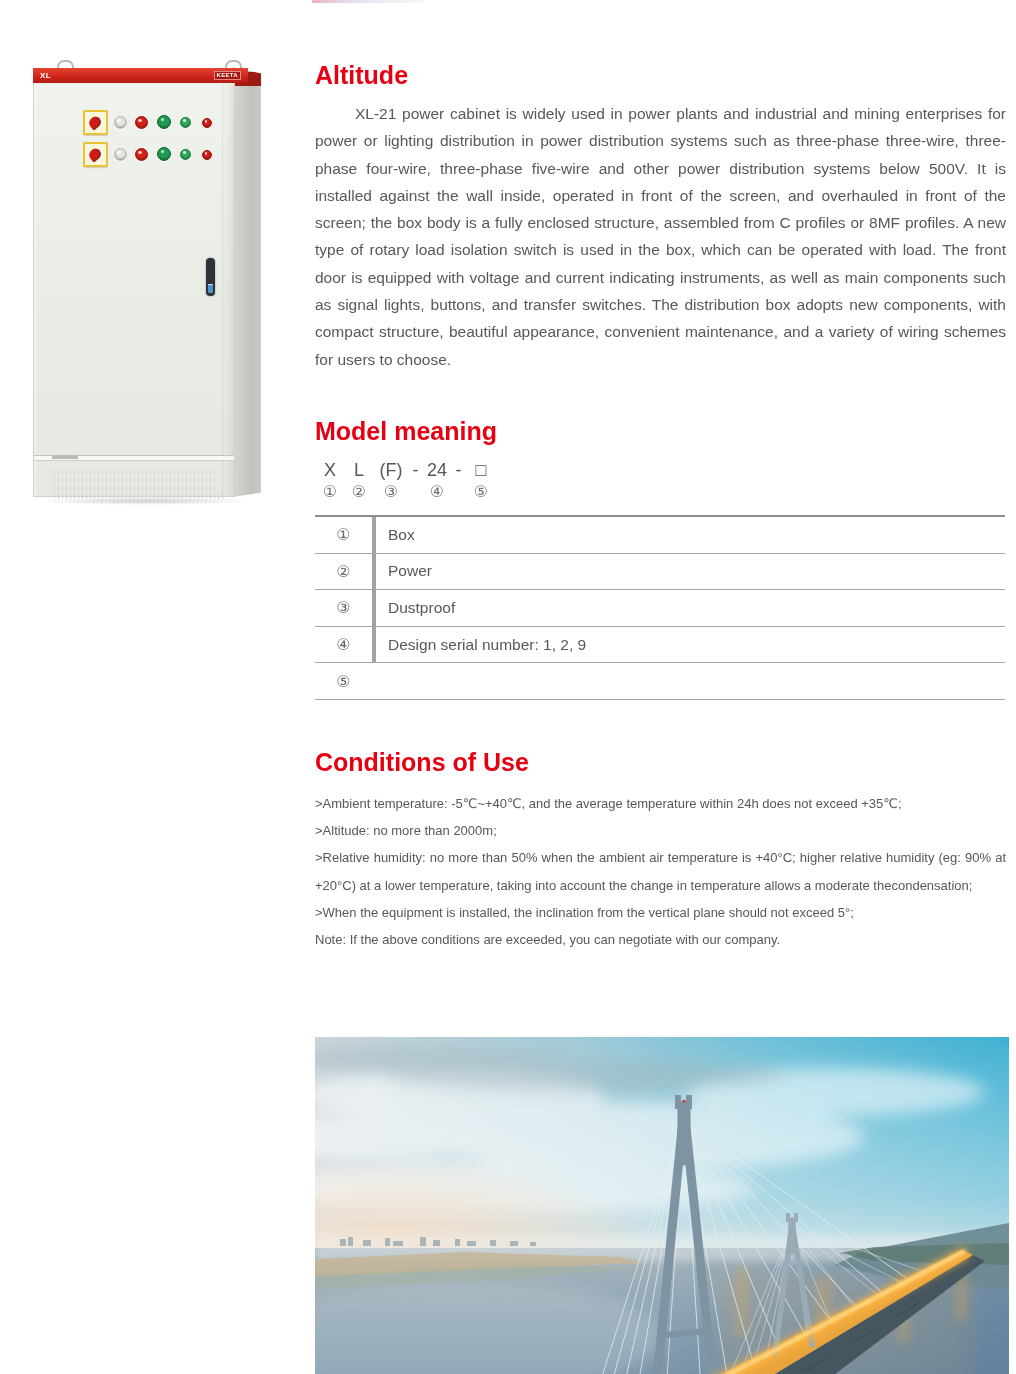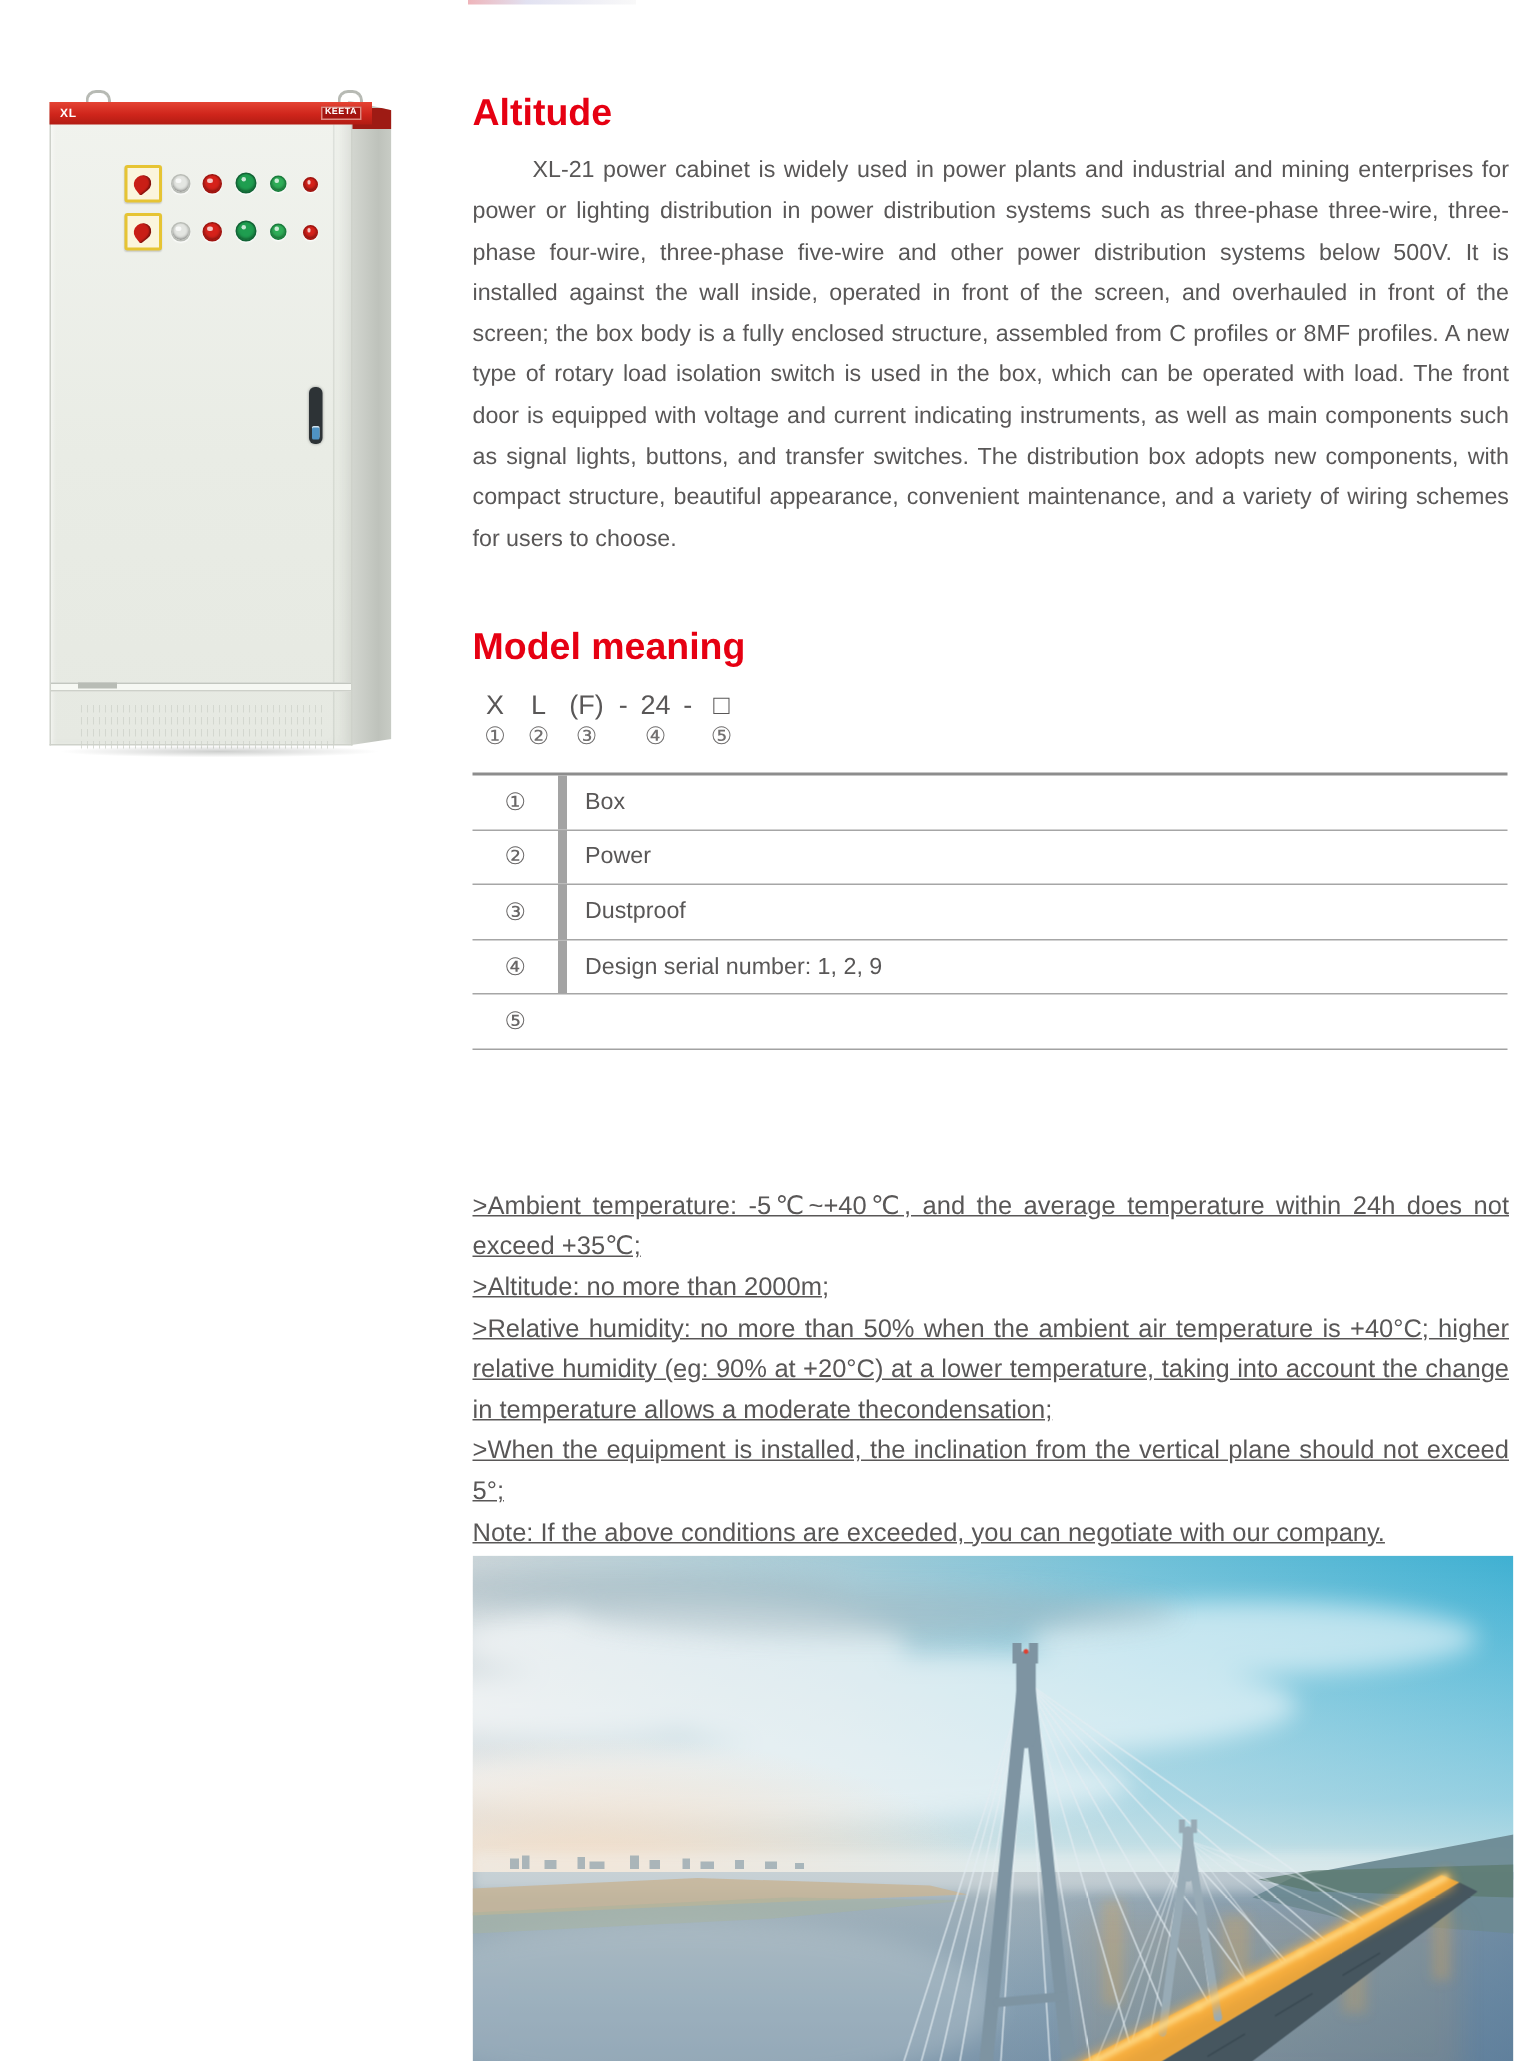--- a/index.html
+++ b/index.html
@@ -68,26 +68,26 @@
   .mt{font-size:18px;line-height:22px;color:#595757;}
   .mn{font-size:16px;line-height:20px;color:#727070;margin-top:1px;}
   .msep .mt{color:#595757;}
   .w1{width:30px;}.w2{width:28px;}.w3{width:36px;}.wsep{width:13px;}.w4{width:30px;}.w5{width:32px;}
 
   
   .model-table{width:690px;border-top:2px solid #8d8d8d;border-bottom:1px solid #a2a2a2;}
   .mrow{display:flex;height:35.6px;align-items:center;border-top:1px solid #a6a6a6;position:relative;}
   .mrow:first-child{border-top:none;}
   .mnum{width:57px;text-align:center;font-size:16px;color:#686666;flex:none;}
-  .mdesc{padding-left:12px;font-size:15.5px;color:#595757;border-left:6px solid #a3a3a3;
+  .mdesc{padding-left:12px;font-size:15.5px;color:#595757;border-left:4px solid #a3a3a3;
          height:100%;display:flex;align-items:center;flex:1;}
 
   
   .cond{width:691px;}
-  .cond p{margin:0;font-size:17px;line-height:27.2px;text-align:justify;text-decoration:underline;}
+  .cond p{margin:0;font-size:13px;line-height:27.2px;text-align:justify;}
 
   
   .photo{left:315px;top:1037px;width:694px;height:420px;overflow:hidden;}
 </style>
 </head>
 <body>
 
 <div id="page">
 
   <div class="abs top-artifact"></div>
@@ -179,20 +179,21 @@
     </div>
     <div class="mrow">
       <span class="mnum">④</span>
       <span class="mdesc">Design serial number: 1, 2, 9</span>
     </div>
     <div class="mrow">
       <span class="mnum">⑤</span>
     </div>
   </div>
 
+  <h2 class="abs sec-title" style="left:315px;top:748px;margin:0;">Conditions of Use</h2>
   <div class="abs cond" style="left:315px;top:790px;">
     <p>&gt;Ambient temperature: -5℃~+40℃, and the average temperature within 24h does not exceed +35℃;</p>
     <p>&gt;Altitude: no more than 2000m;</p>
     <p>&gt;Relative humidity: no more than 50% when the ambient air temperature is +40°C; higher relative humidity (eg: 90% at +20°C) at a lower temperature, taking into account the change in temperature allows a moderate thecondensation;</p>
     <p>&gt;When the equipment is installed, the inclination from the vertical plane should not exceed 5°;</p>
     <p>Note: If the above conditions are exceeded, you can negotiate with our company.</p>
   </div>
 
   <div class="abs photo">
     <svg width="694" height="420" viewBox="0 0 694 420" xmlns="http://www.w3.org/2000/svg">

